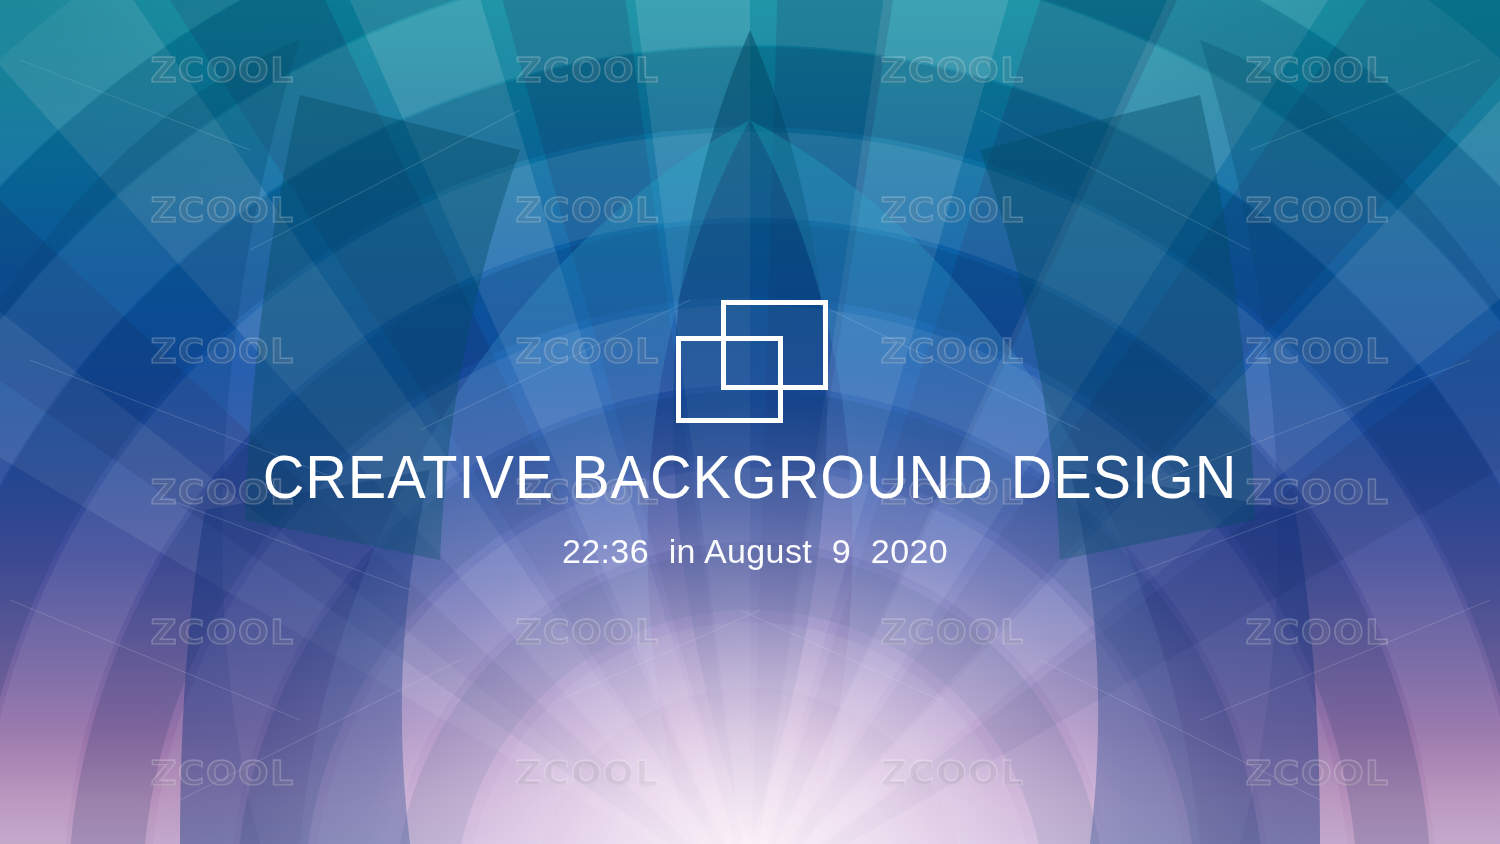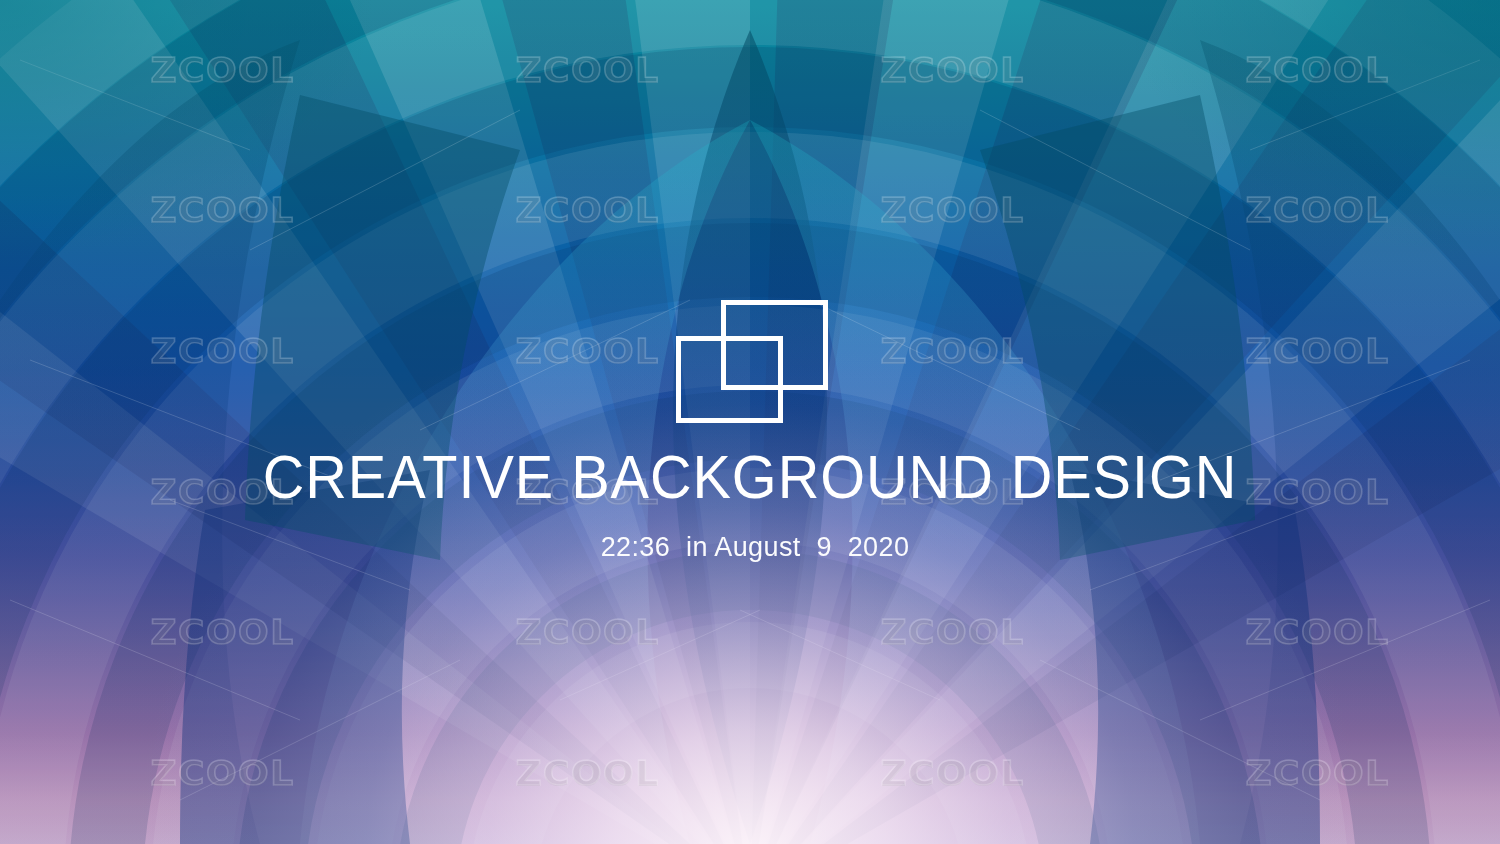--- a/index.html
+++ b/index.html
@@ -116,21 +116,21 @@
     white-space: nowrap;
     transform: scaleX(0.93);
   }
   #subtitle {
     position: absolute;
     left: 10px;
     right: 0;
     top: 534px;
     text-align: center;
     color: rgba(255,255,255,0.97);
-    font-size: 27px;
+    font-size: 34px;
     line-height: 1;
     font-weight: 400;
     letter-spacing: 0.4px;
     white-space: pre;
   }
 </style>
 </head>
 <body>
 
 <div id="poster">

